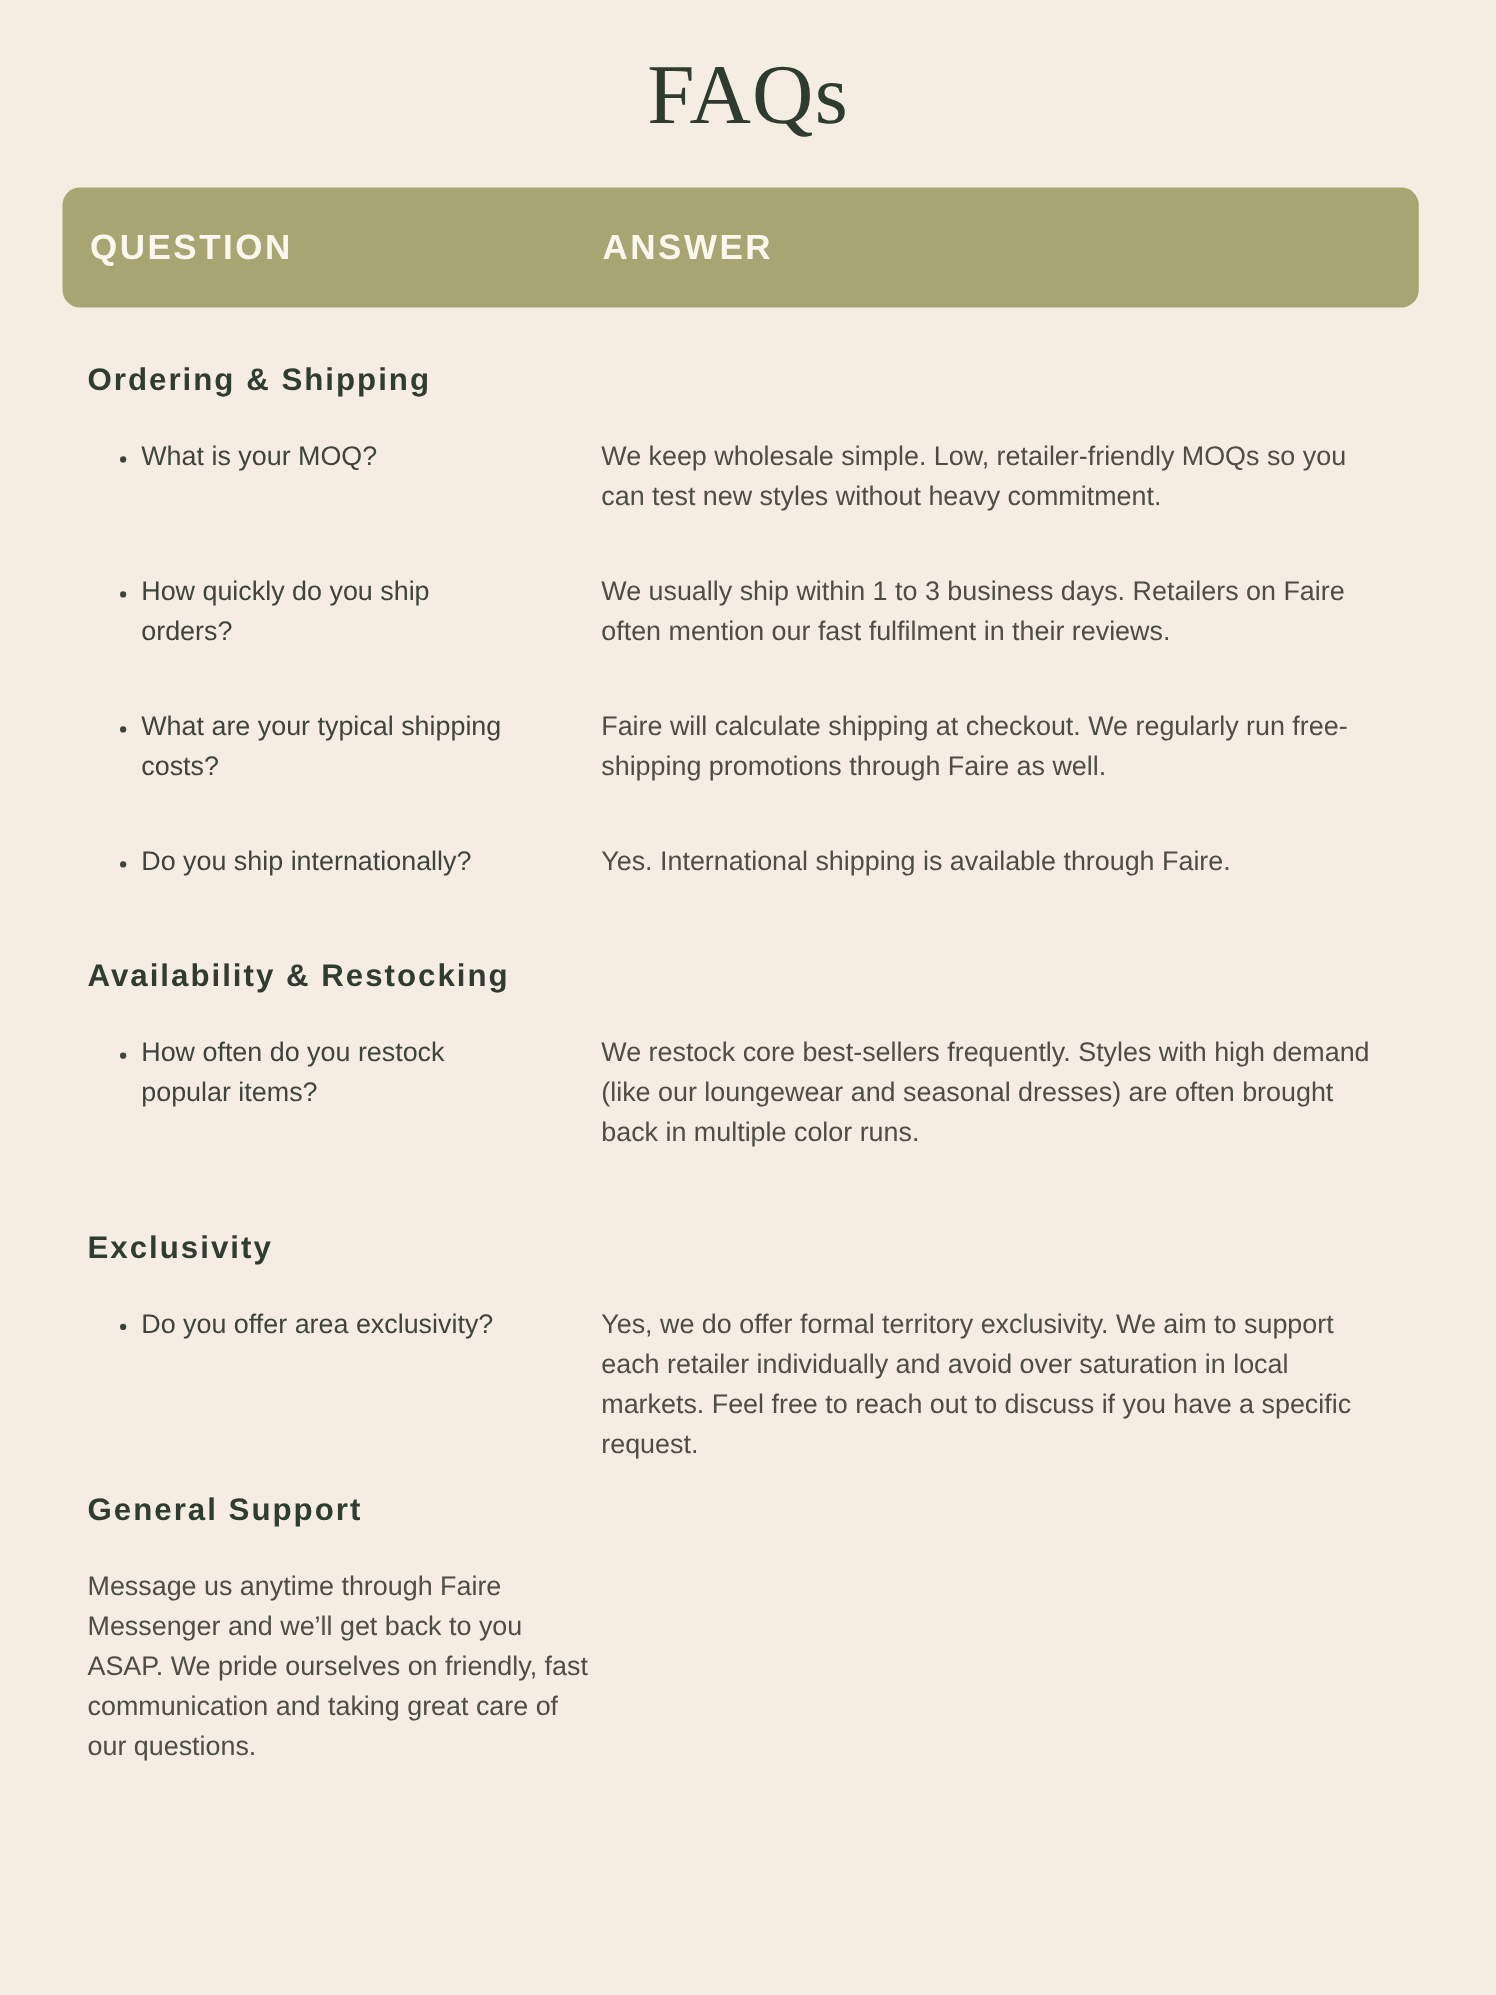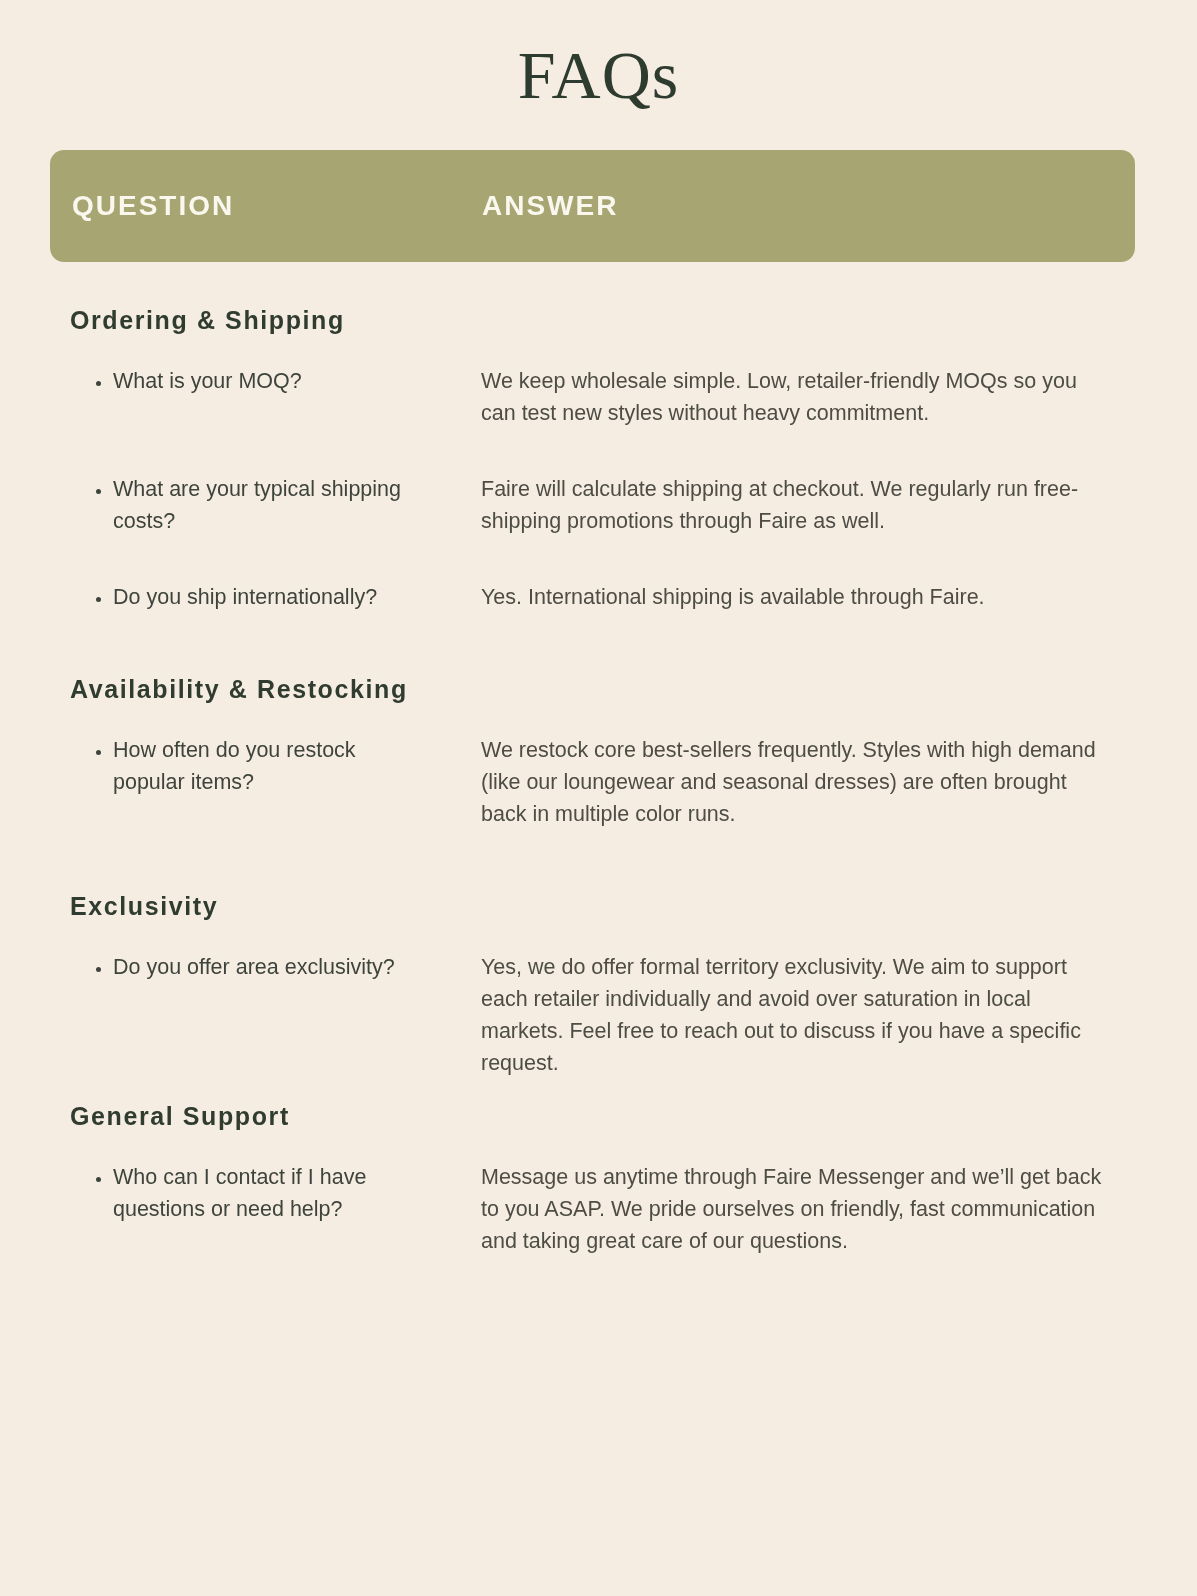--- a/index.html
+++ b/index.html
@@ -28,21 +28,21 @@
     font-family: "Liberation Serif", "DejaVu Serif", serif;
     font-weight: 500;
     font-size: 68px;
     line-height: 1.15;
     color: var(--title-text);
     letter-spacing: 1px;
   }
 
   .header-bar {
     margin: 36px 62px 0 50px;
-    height: 112px;
+    height: 96px;
     background: var(--header-bar);
     border-radius: 14px;
     display: grid;
     grid-template-columns: 410px auto;
     align-items: center;
     padding-left: 22px;
   }
   .header-bar .col-label {
     color: var(--header-bar-text);
     font-weight: bold;
@@ -107,20 +107,30 @@
     <div class="q-cell">
       <ul>
         <li>What is your MOQ?</li>
       </ul>
     </div>
     <div class="a-cell">
       <p>We keep wholesale simple. Low, retailer-friendly MOQs so you can test new styles without heavy commitment.</p>
     </div>
   </div>
 
+  <div class="faq-row">
+    <div class="q-cell">
+      <ul>
+        <li>How quickly do you ship orders?</li>
+      </ul>
+    </div>
+    <div class="a-cell">
+      <p>We usually ship within 1 to 3 business days. Retailers on Faire often mention our fast fulfilment in their reviews.</p>
+    </div>
+  </div>
 
   <div class="faq-row">
     <div class="q-cell">
       <ul>
         <li>What are your typical shipping costs?</li>
       </ul>
     </div>
     <div class="a-cell">
       <p>Faire will calculate shipping at checkout. We regularly run free-shipping promotions through Faire as well.</p>
     </div>
@@ -169,25 +179,20 @@
       <p>Yes, we do offer formal territory exclusivity. We aim to support each retailer individually and avoid over saturation in local markets. Feel free to reach out to discuss if you have a specific request.</p>
     </div>
   </div>
 </div>
   </section>
 
   <section class="faq-section">
     <h2 class="section-title">General Support</h2>
     <div class="rows">
   <div class="faq-row">
-    <div class="q-cell">
-      <ul>
-        <li>Who can I contact if I have questions or need help?</li>
-      </ul>
-    </div>
     <div class="a-cell">
       <p>Message us anytime through Faire Messenger and we’ll get back to you ASAP. We pride ourselves on friendly, fast communication and taking great care of our questions.</p>
     </div>
   </div>
 </div>
   </section>
 </div>
 
 </div>
 

